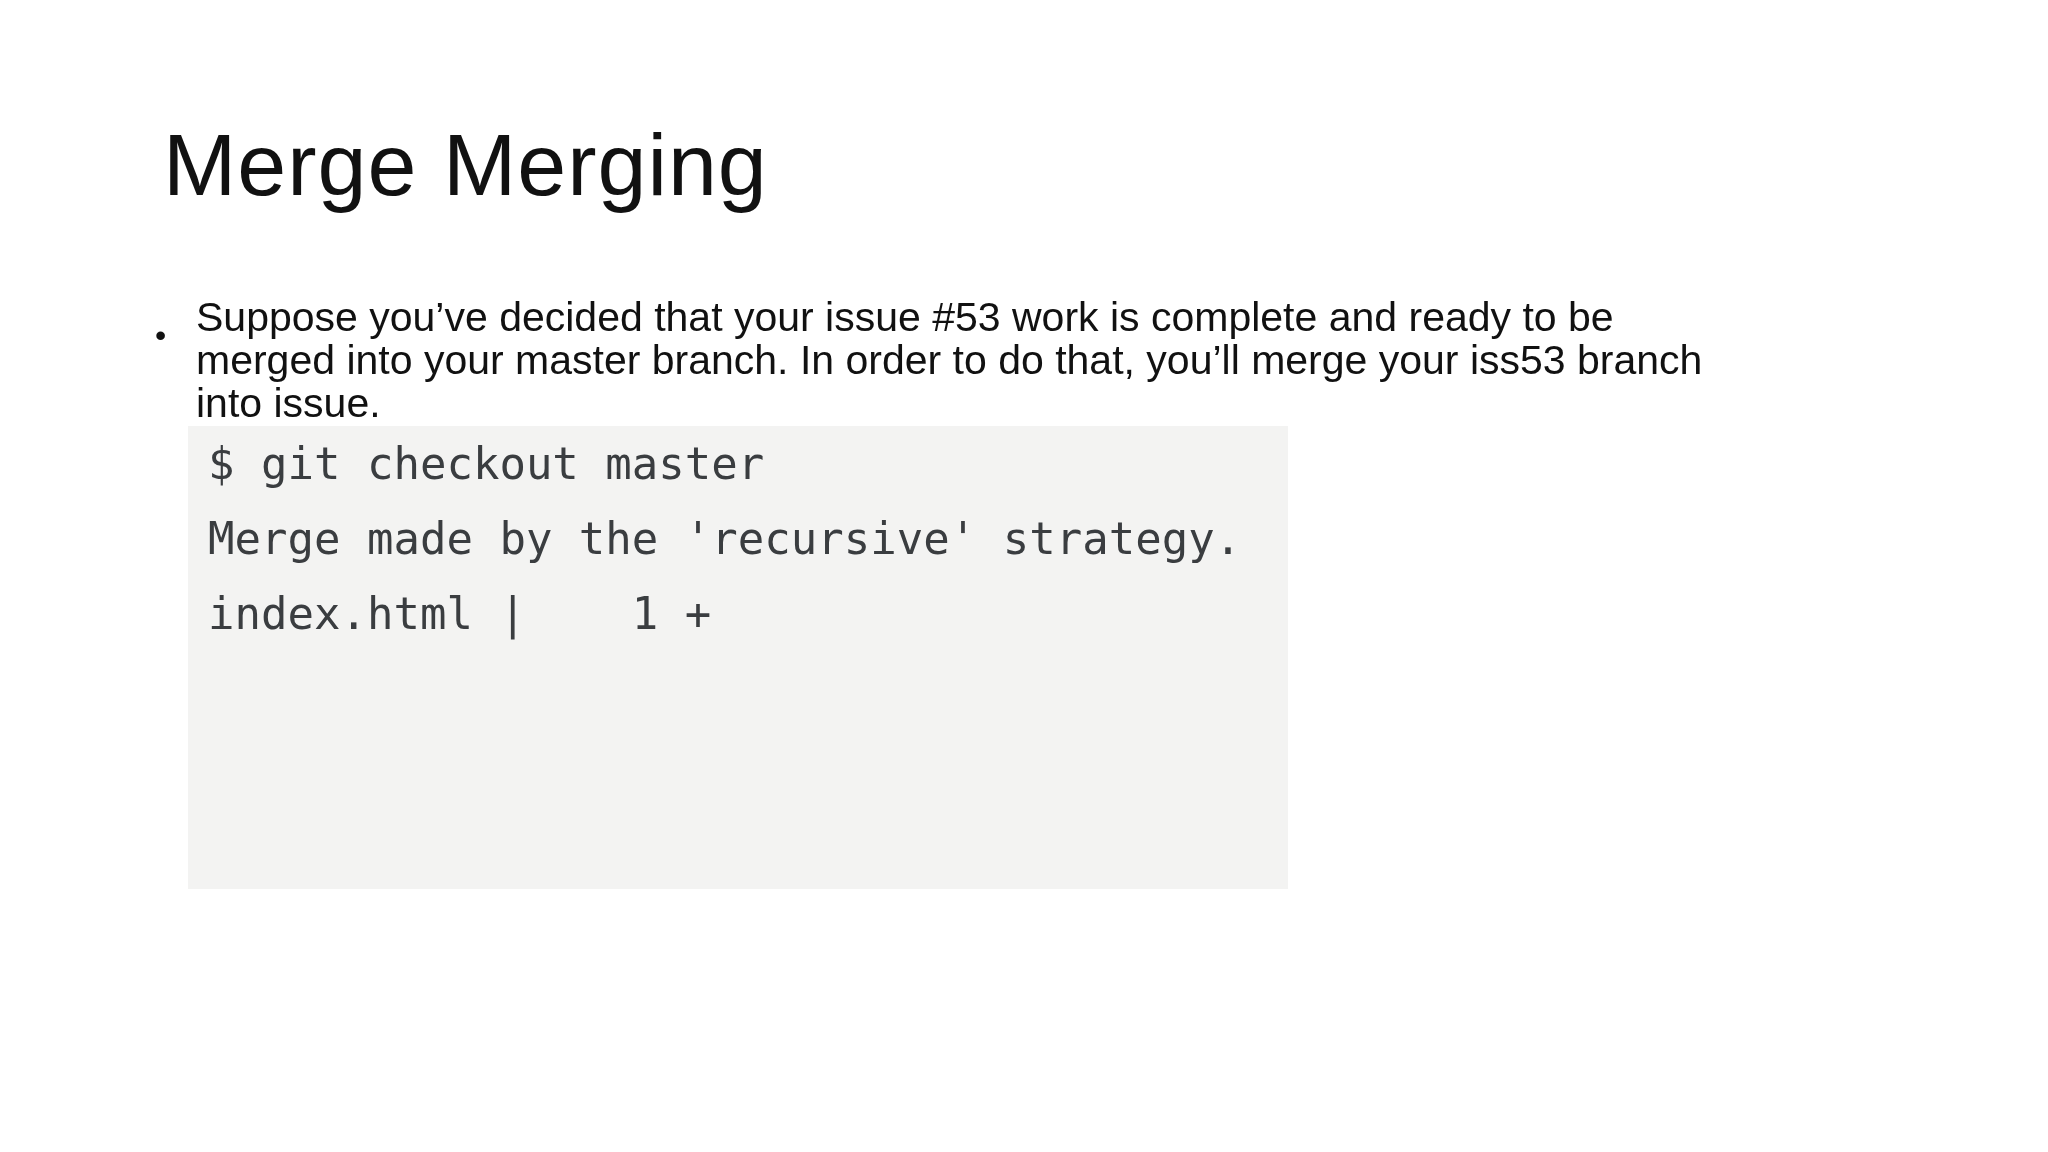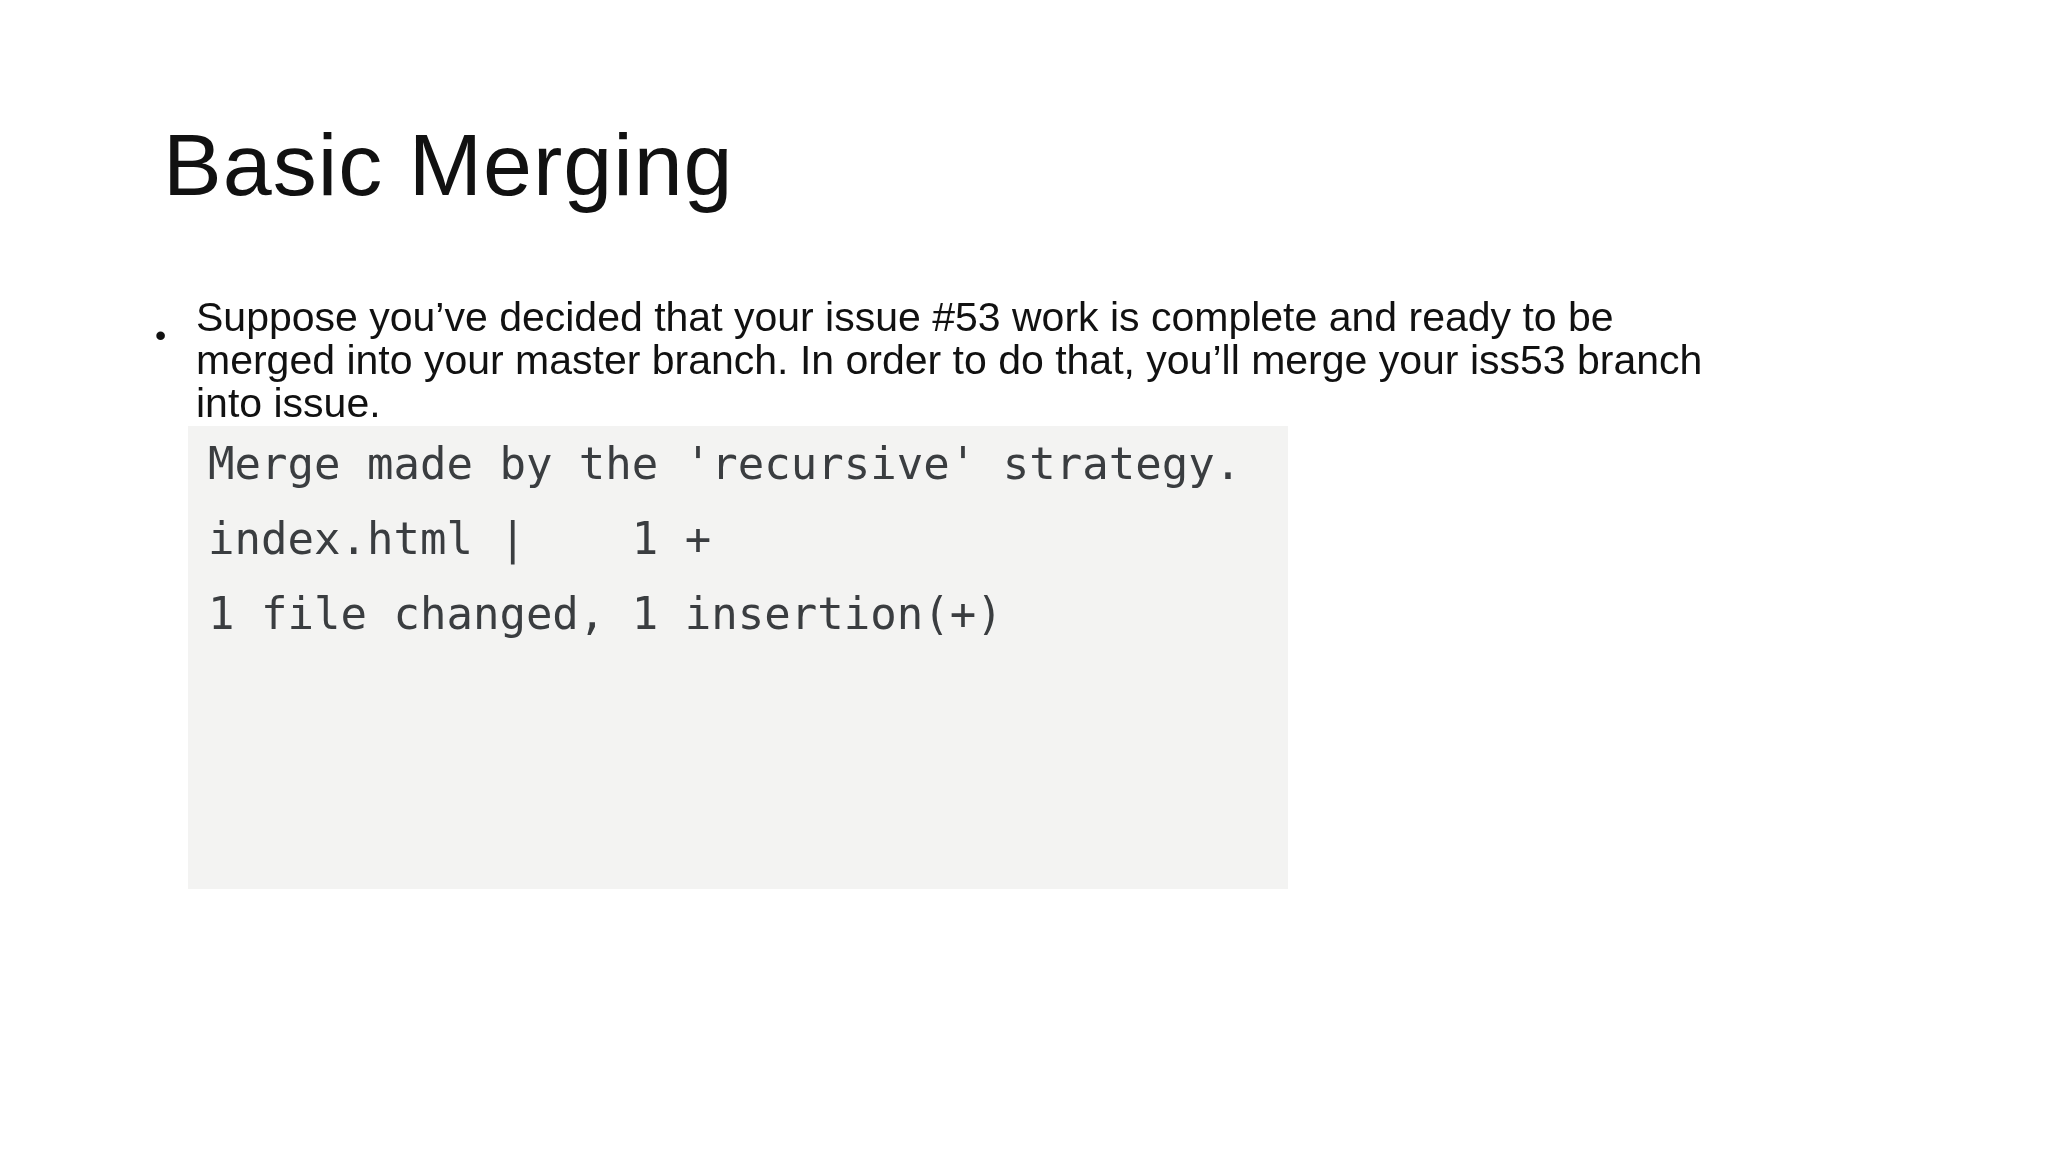--- a/index.html
+++ b/index.html
@@ -52,29 +52,29 @@
     font-size:44px;line-height:75px;
     color:var(--code-text);
     white-space:pre;
   }
 </style>
 </head>
 <body>
 
 <div class="slide">
 
-  <h1 class="title">Basic Merging</h1>
+  <h1 class="title">Merge Merging</h1>
 
   <span class="bullet-marker">•</span>
 
   <div class="bullet-lines">
     <div class="line">Suppose you’ve decided that your issue #53 work is complete and ready to be</div>
     <div class="line">merged into your master branch. In order to do that, you’ll merge your iss53 branch</div>
     <div class="line">into issue.</div>
   </div>
 
   <div class="codebox">
+    <div class="code-line">$ git checkout master</div>
     <div class="code-line">Merge made by the 'recursive' strategy.</div>
     <div class="code-line">index.html |    1 +</div>
-    <div class="code-line">1 file changed, 1 insertion(+)</div>
   </div>
 
 </div>
 
 </body></html>

